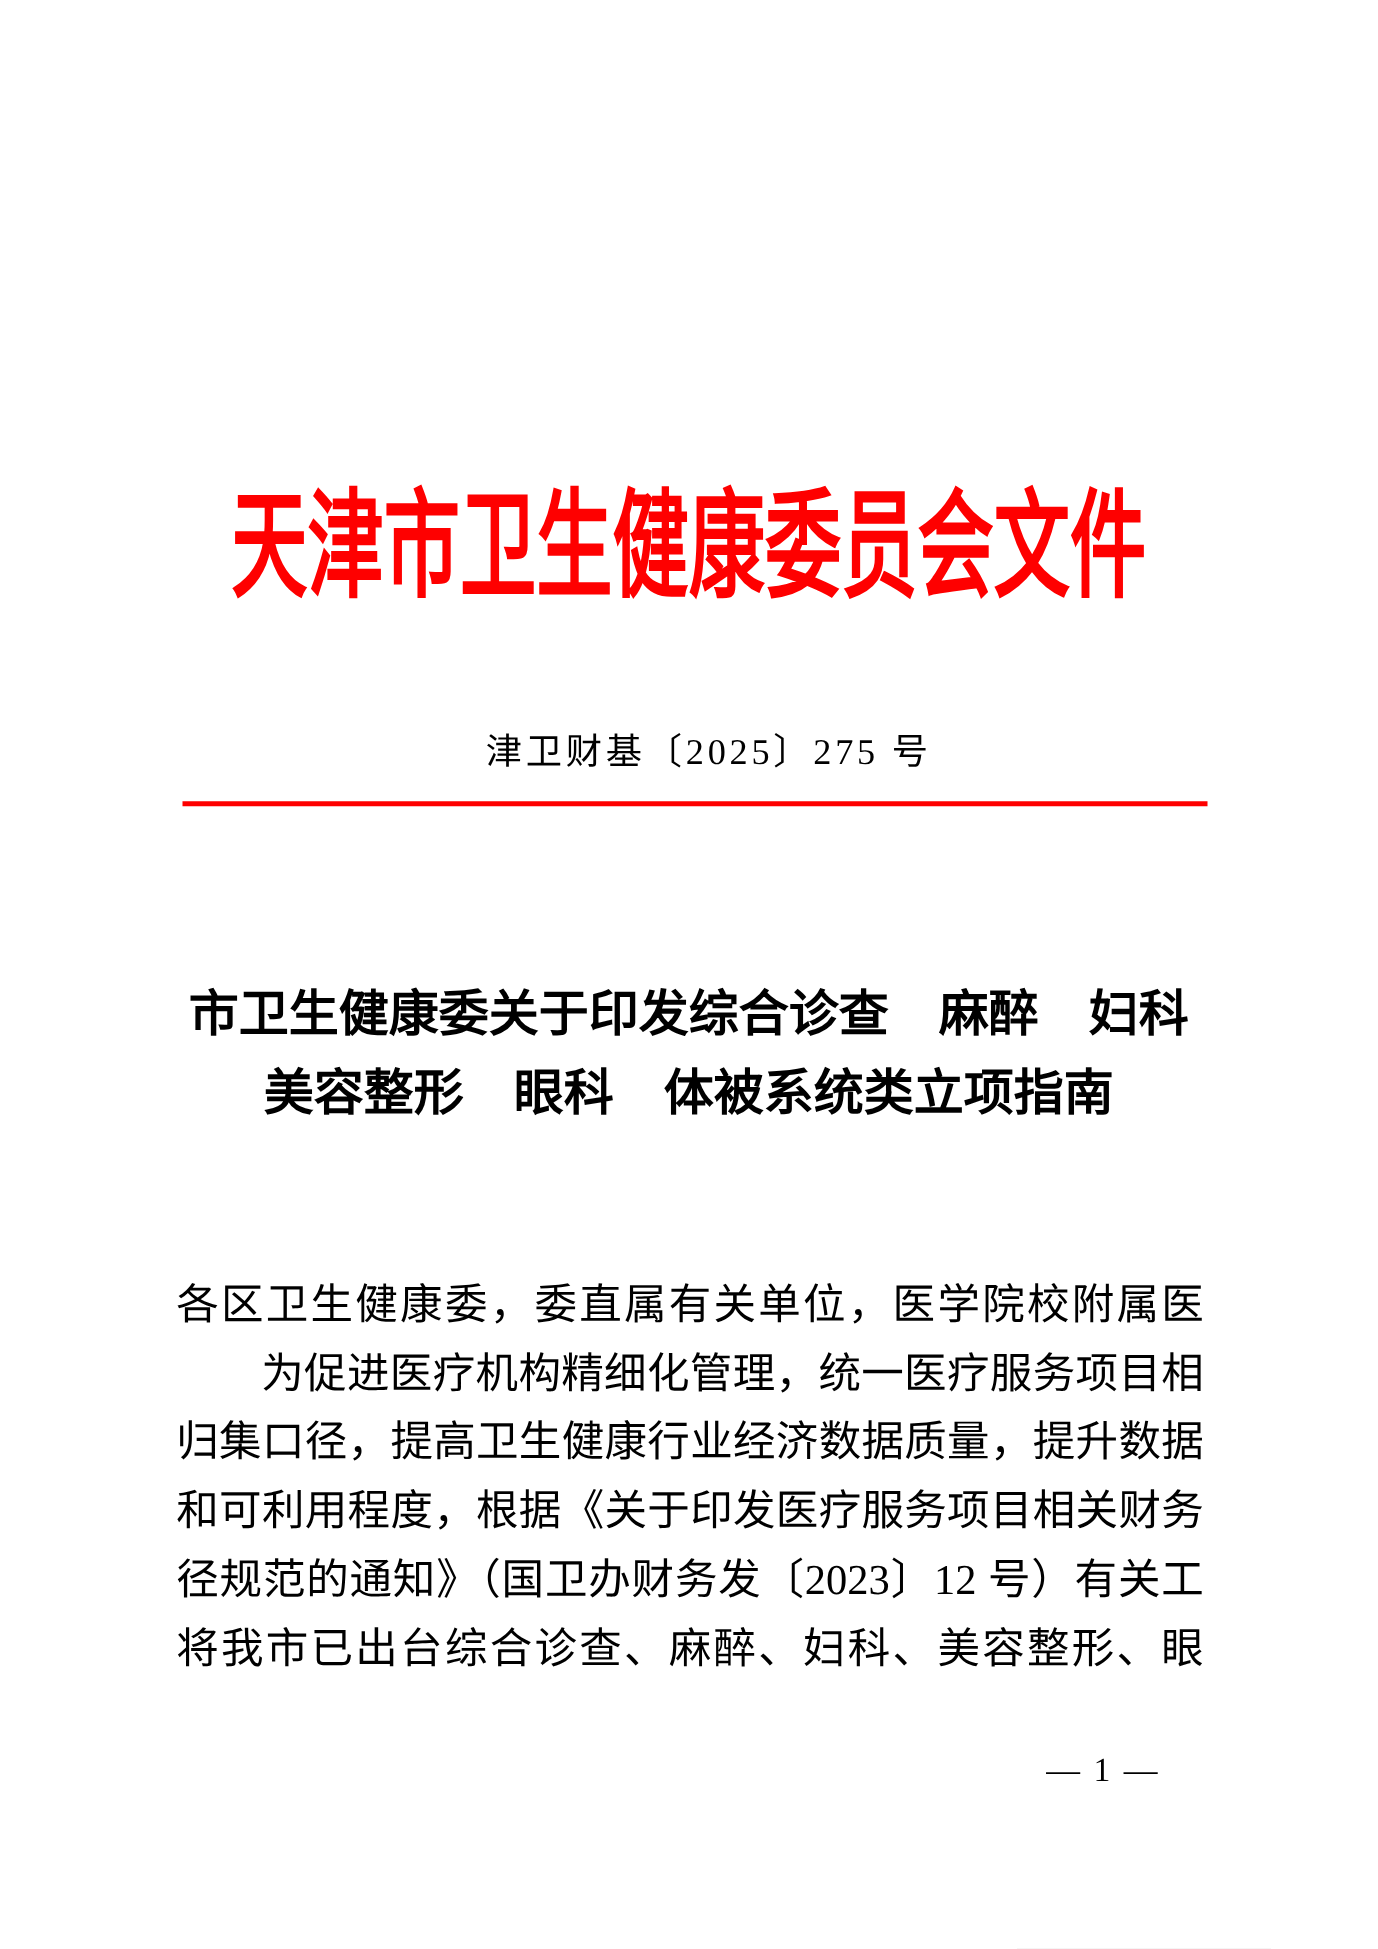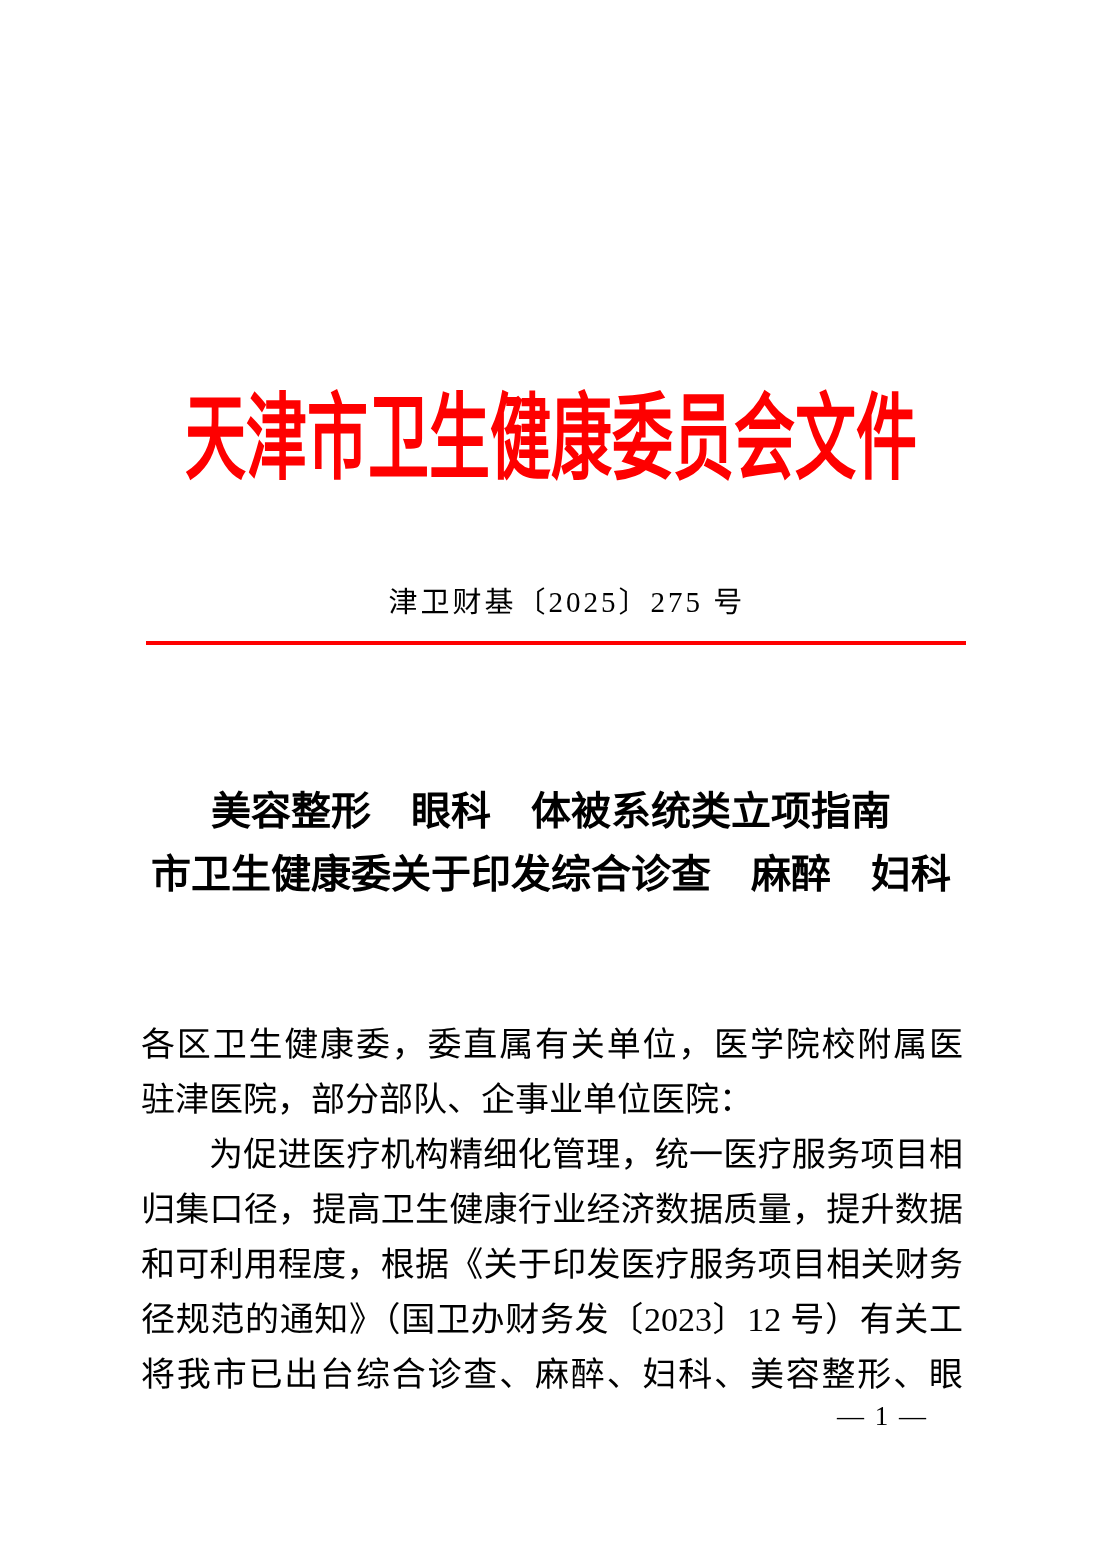--- a/index.html
+++ b/index.html
@@ -122,27 +122,26 @@
 
   <div class="org-title-wrap">
     <span class="org-title">天津市卫生健康委员会文件</span>
   </div>
 
   <div class="doc-number">津卫财基〔2025〕275 号</div>
 
   <div class="red-rule"></div>
 
   <div class="doc-title">
+    <div class="t-line">市卫生健康委关于印发综合诊查　麻醉　妇科</div>
     <div class="t-line">美容整形　眼科　体被系统类立项指南</div>
-    <div class="t-line">市卫生健康委关于印发综合诊查　麻醉　妇科</div>
   </div>
 
   <div class="body-block">
     <div class="b-line justify">各区卫生健康委，委直属有关单位，医学院校附属医院，中央</div>
-    <div class="b-line">驻津医院，部分部队、企事业单位医院：</div>
     <div class="b-line justify indent">为促进医疗机构精细化管理，统一医疗服务项目相关财务</div>
     <div class="b-line justify">归集口径，提高卫生健康行业经济数据质量，提升数据可比性</div>
     <div class="b-line justify">和可利用程度，根据《关于印发医疗服务项目相关财务归集口</div>
     <div class="b-line justify">径规范的通知》（国卫办财务发〔2023〕12 号）有关工作要求，现</div>
     <div class="b-line justify">将我市已出台综合诊查、麻醉、妇科、美容整形、眼科、体被</div>
   </div>
 
   <div class="page-number">— 1 —</div>
 
 </div>

